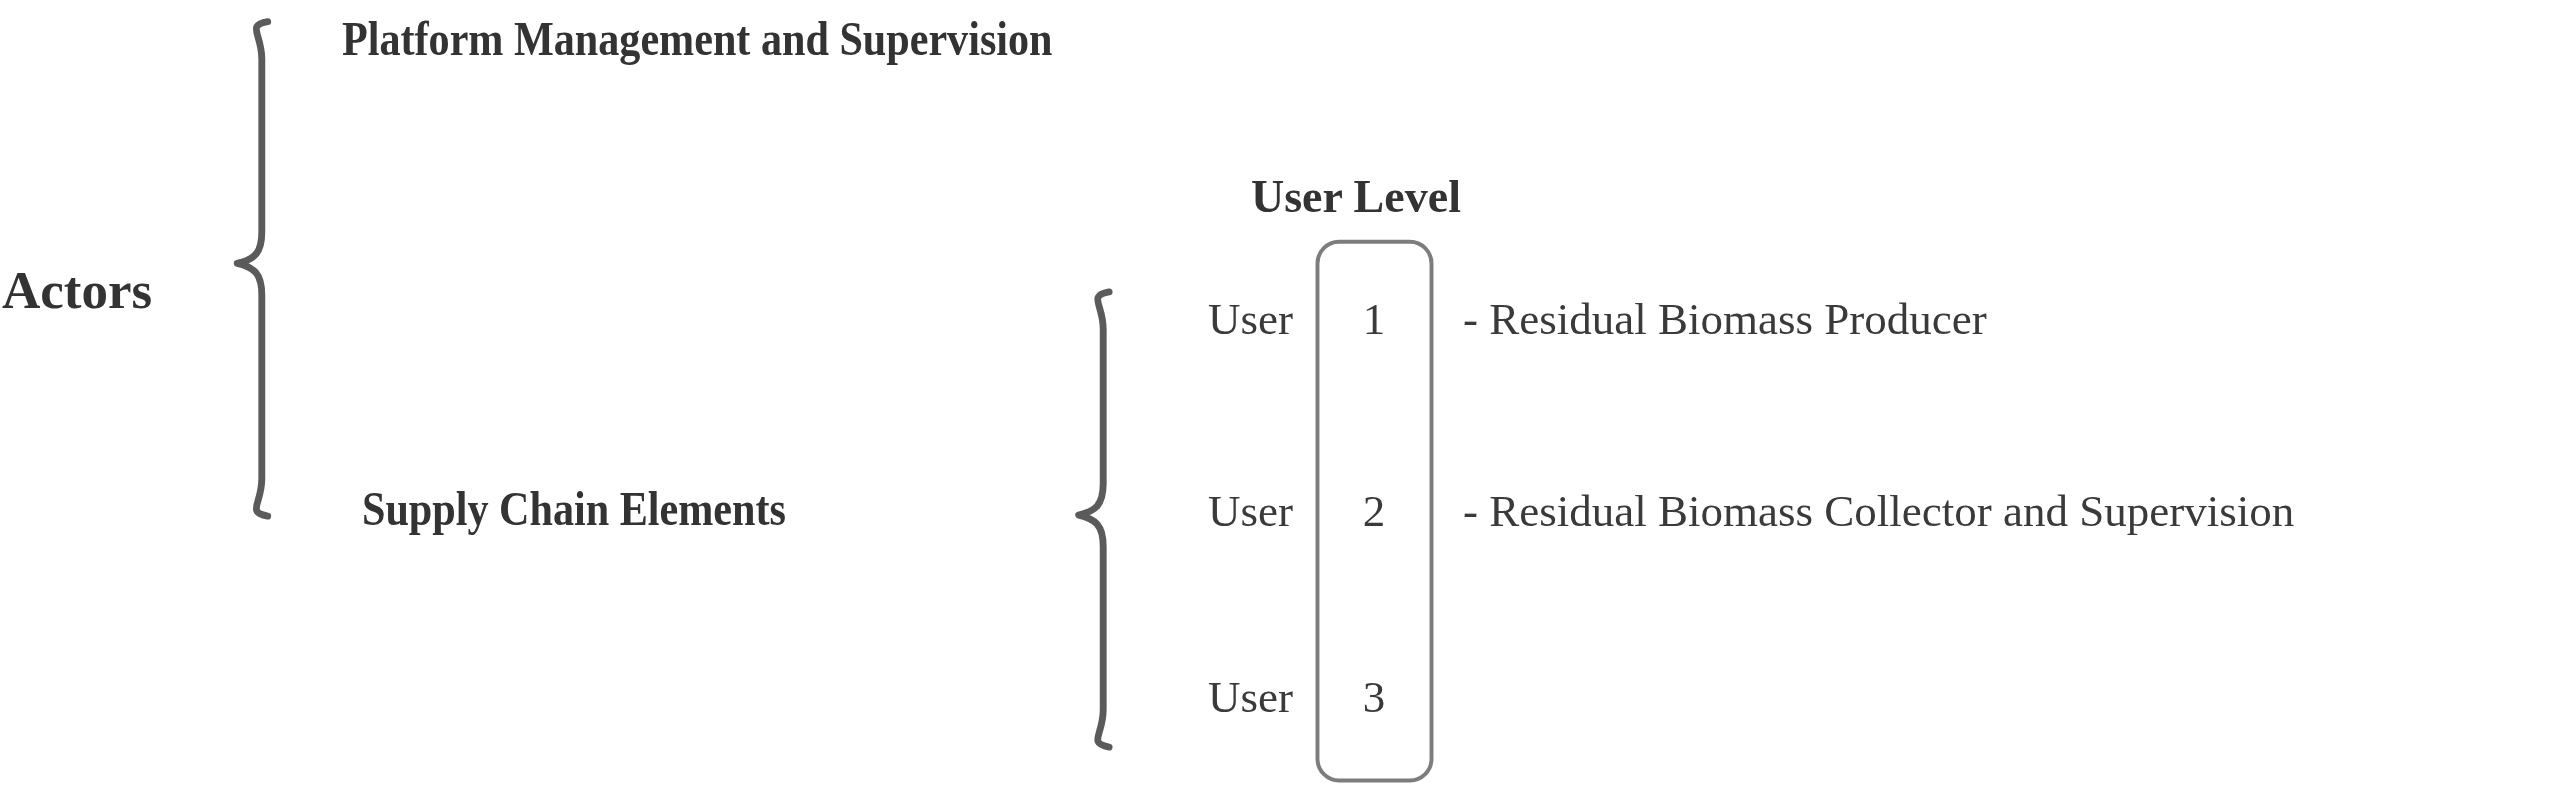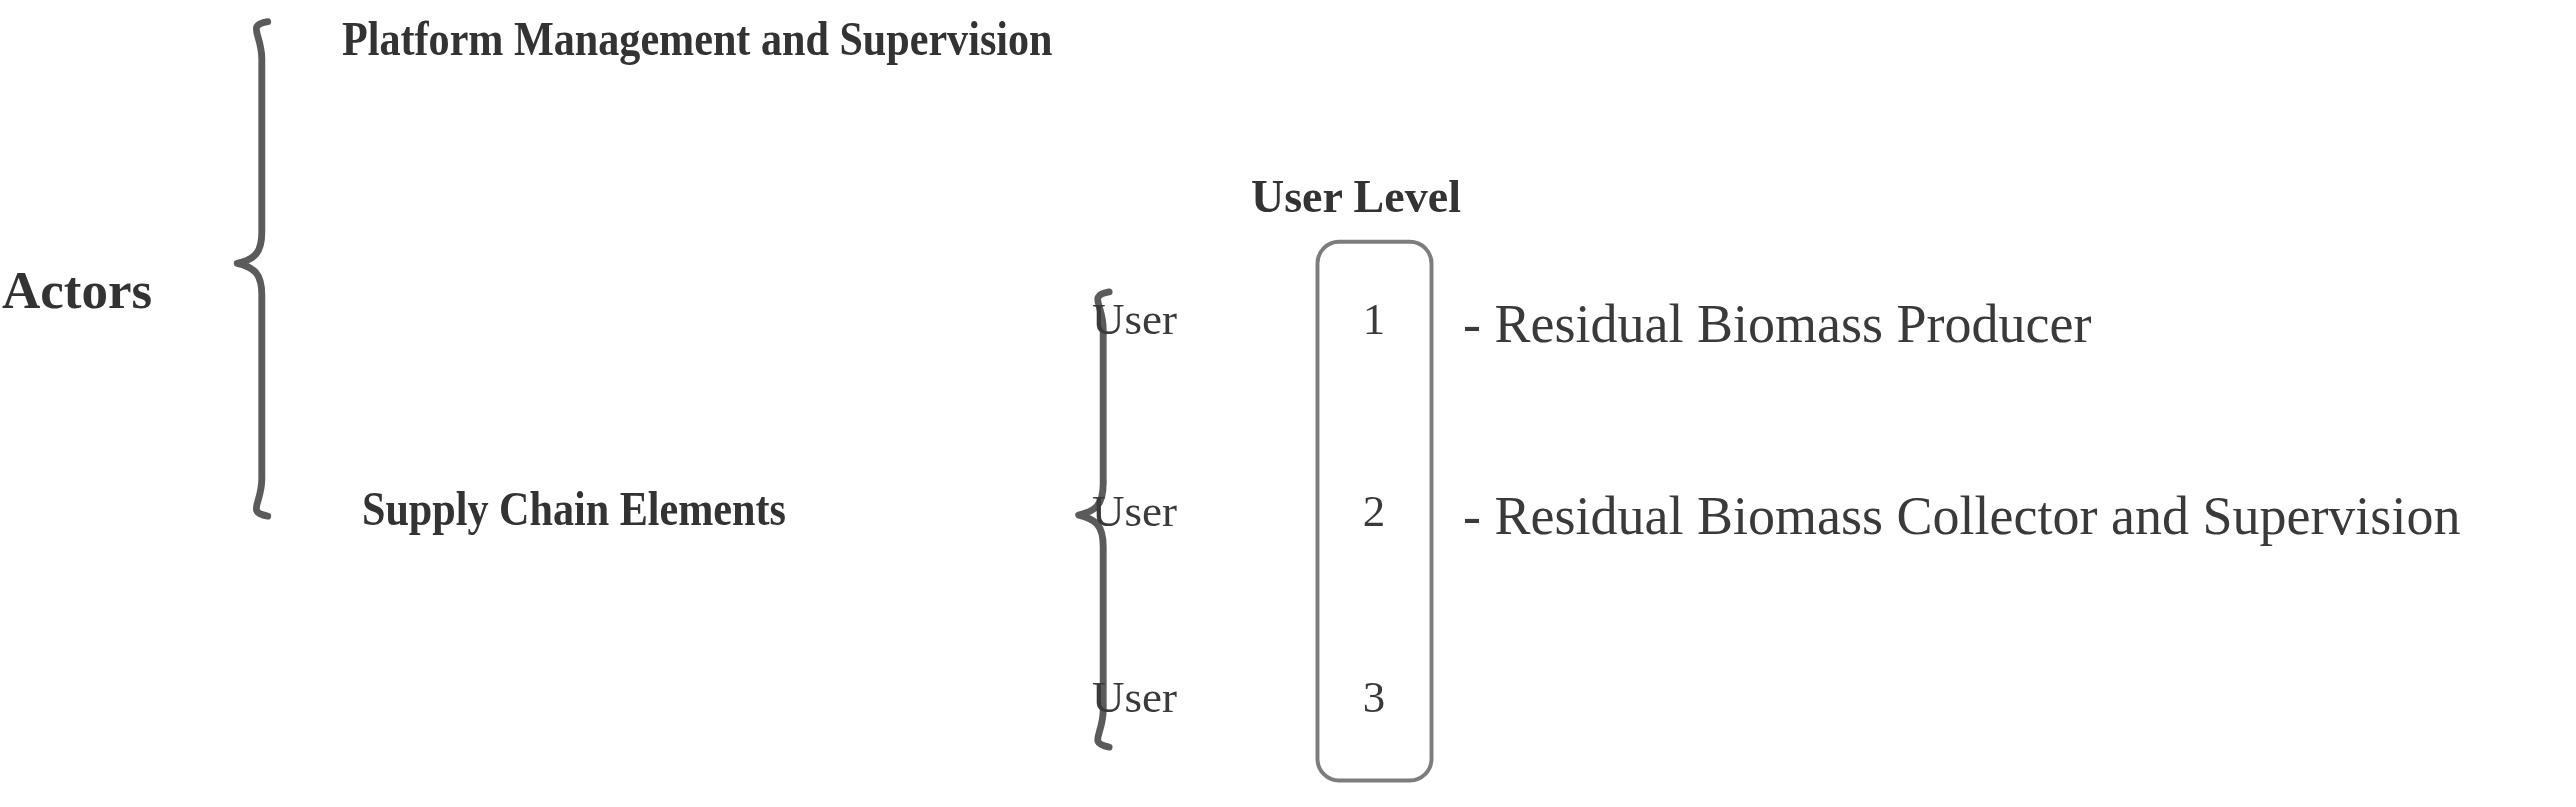--- a/index.html
+++ b/index.html
@@ -63,30 +63,30 @@
 
   #user-level-label {
     left: 1235px;
     top: 174px;
     font-size: 46px;
     margin-left: 16px;
   }
 
   .row-user {
     font-size: 45px;
-    left: 1092px;
+    left: 1208px;
   }
   .row-num {
     font-size: 45px;
     left: 1317px;
     width: 114px;
     text-align: center;
   }
   .row-desc {
-    font-size: 54px;
+    font-size: 45px;
     left: 1463px;
   }
 
   #row1-user, #row1-num, #row1-desc { top: 297px; }
   #row2-user, #row2-num, #row2-desc { top: 489px; }
   #row3-user, #row3-num, #row3-desc { top: 675px; }
 
   
   #vector {
     position: absolute;

